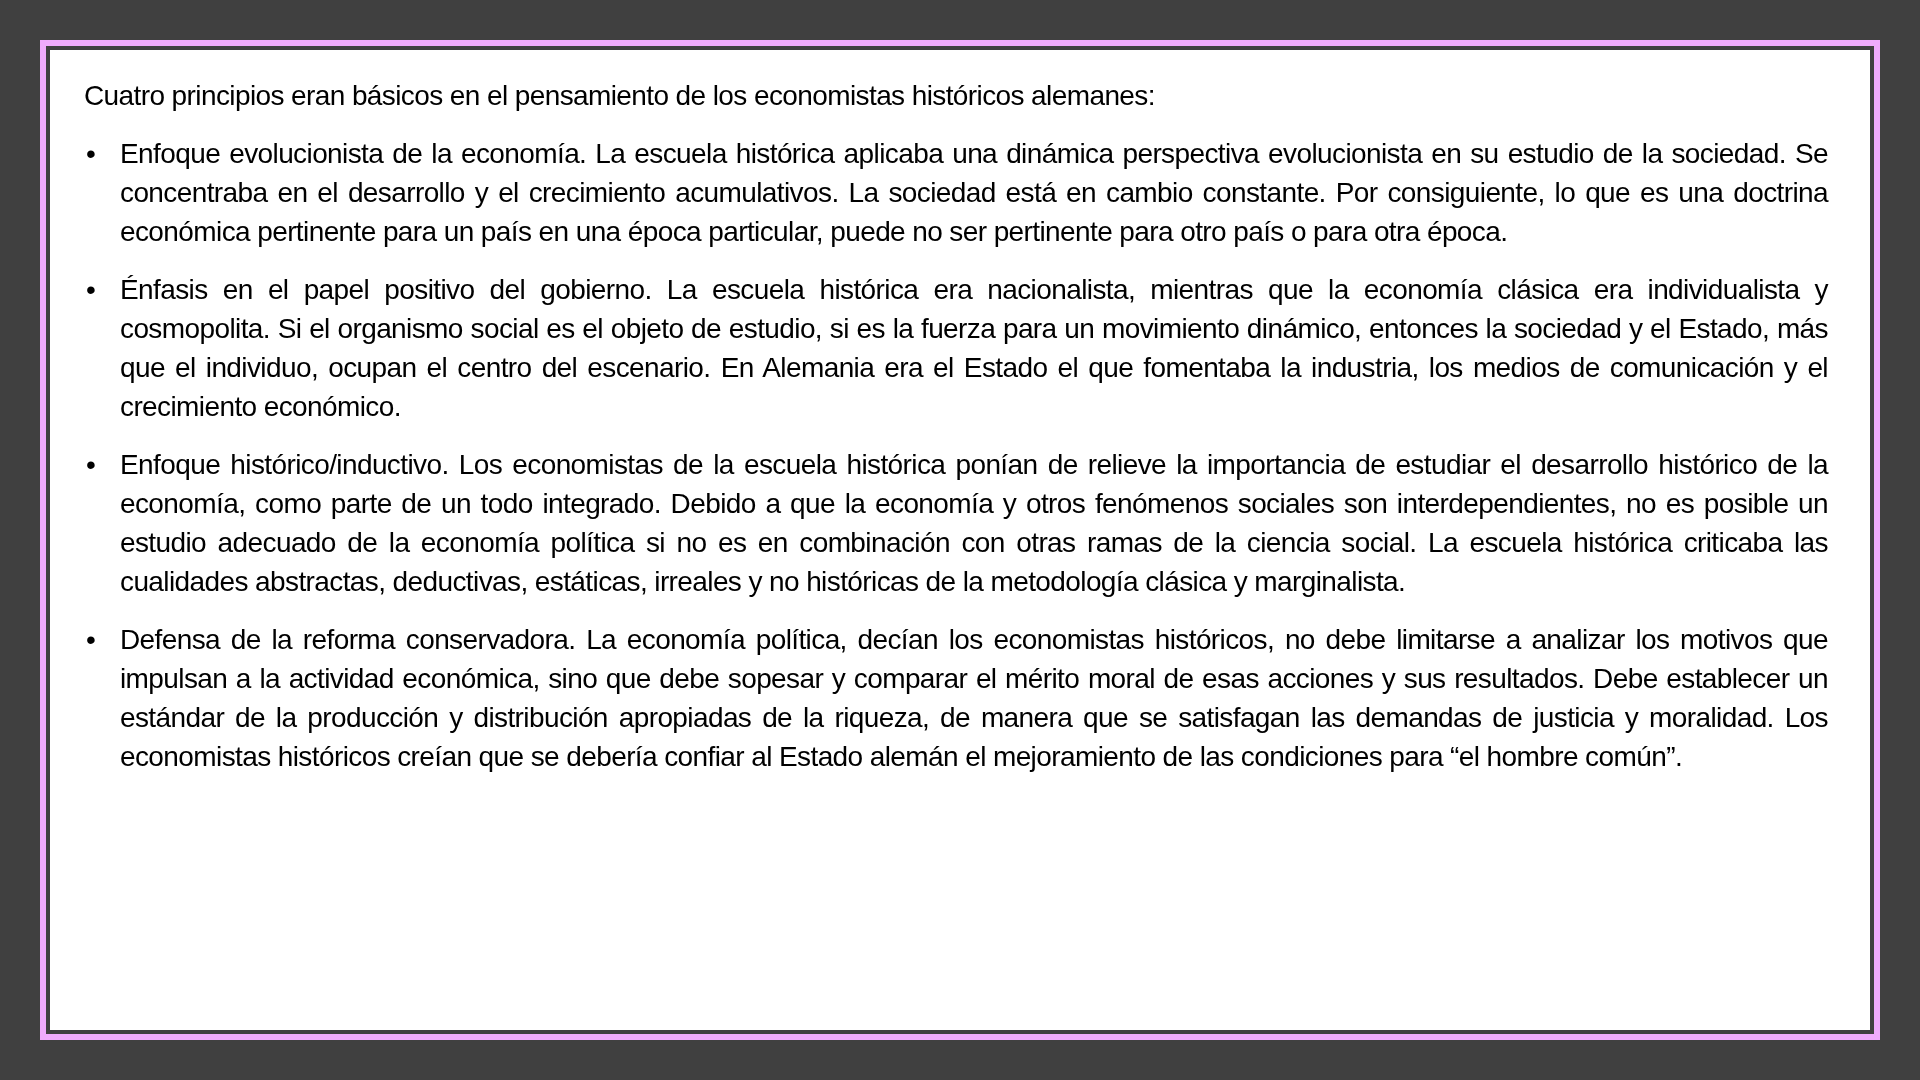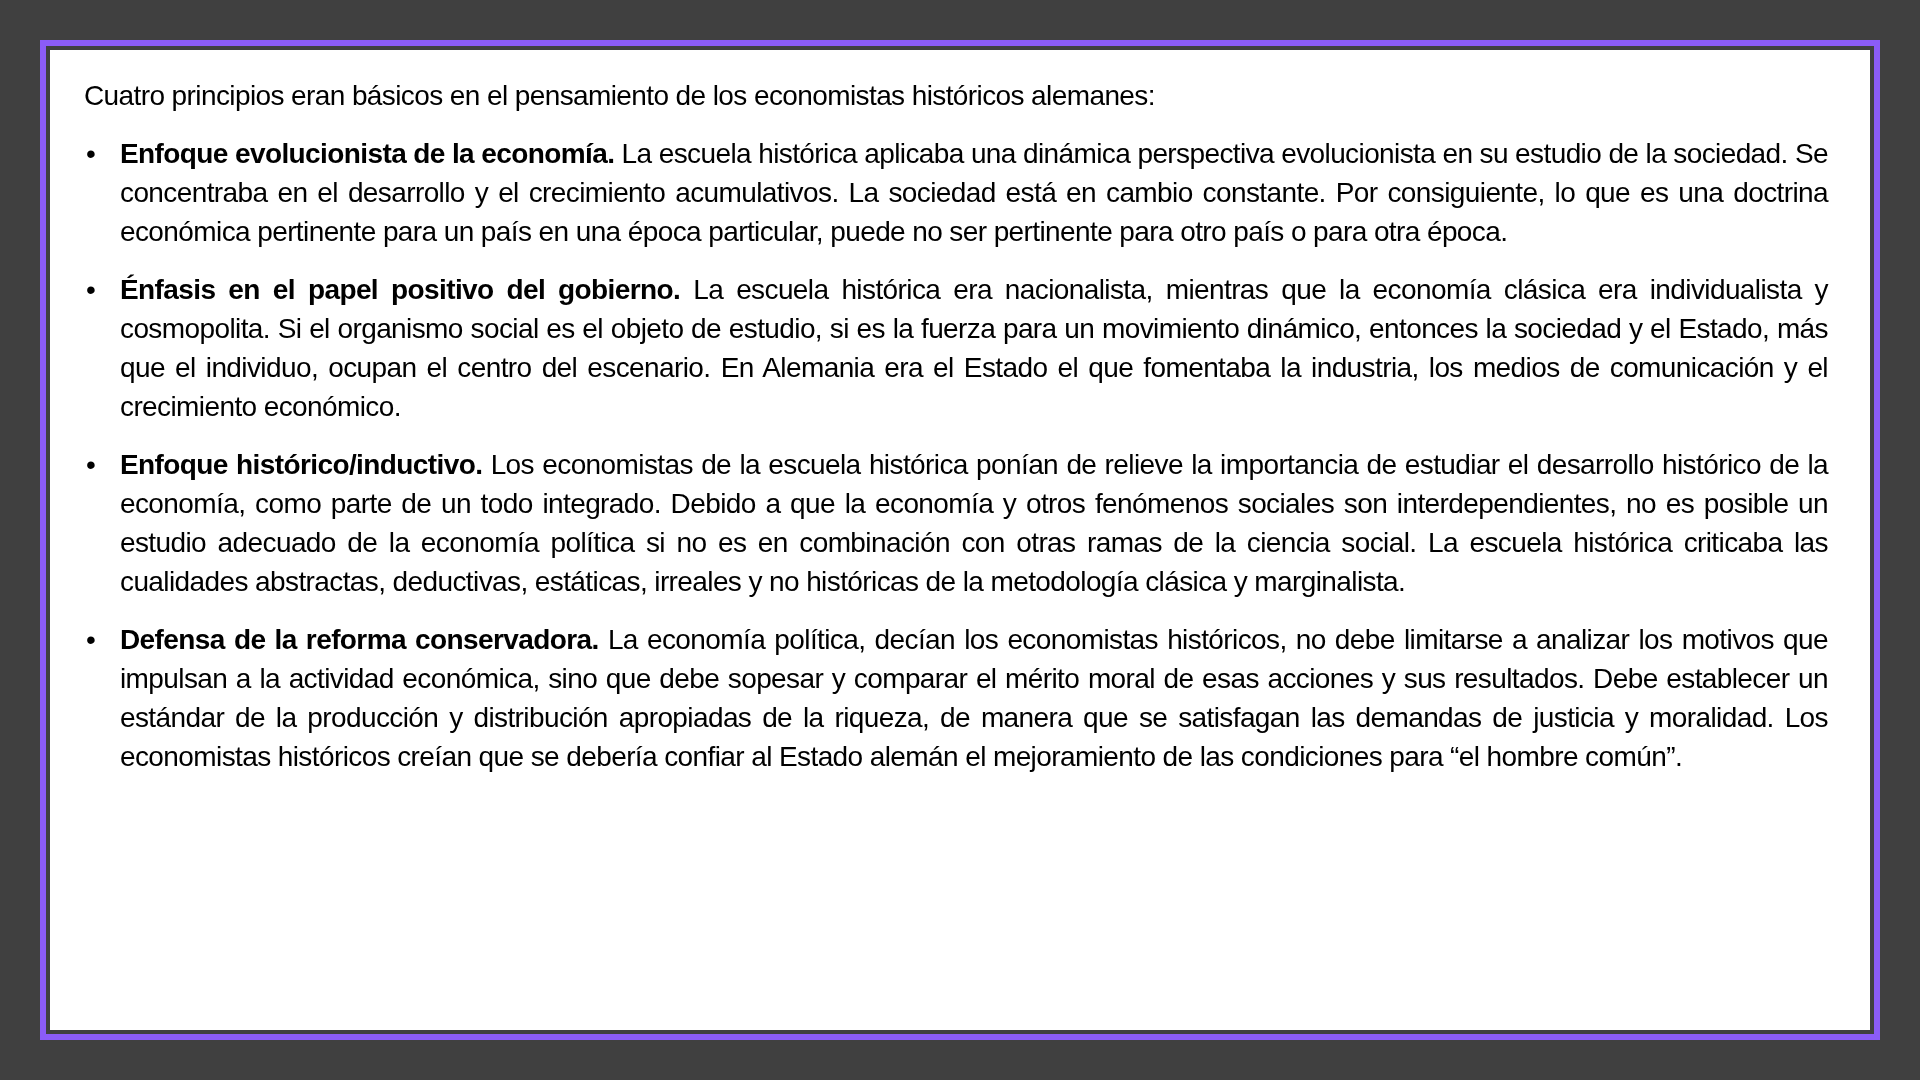--- a/index.html
+++ b/index.html
@@ -5,21 +5,21 @@
     * { margin: 0; padding: 0; box-sizing: border-box; }
     html, body {
       width: 1920px; height: 1080px; overflow: hidden;
       background: #404040;
       font-family: "Liberation Sans", sans-serif;
     }
     .slide {
       position: absolute;
       left: 40px; top: 40px;
       width: 1840px; height: 1000px;
-      background: #8b5cf6;
+      background: #f0abfc;
     }
     .inner-line {
       position: absolute;
       left: 6px; top: 6px; right: 6px; bottom: 6px;
       border: 4px solid #404040;
       background: #ffffff;
     }
     .inner-white {
       position: absolute;
       left: 0; top: 0; right: 0; bottom: 0;
@@ -46,21 +46,21 @@
       padding-left: 36px;
       text-align: justify;
       margin-bottom: 19px;
     }
     .bullet-dot {
       position: absolute;
       left: 2px; top: 0;
       width: 20px;
       text-align: left;
     }
-    .bullet-title { font-weight: bold; }
+    .bullet-title { font-weight: normal; }
   </style>
 </head>
 <body>
 
 <div class="slide">
   <div class="inner-line">
     <div class="inner-white"></div>
   </div>
 
   <div class="content">

